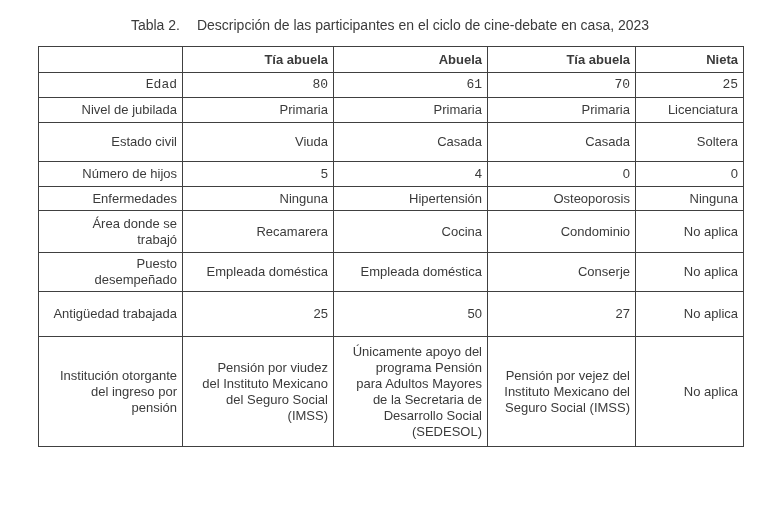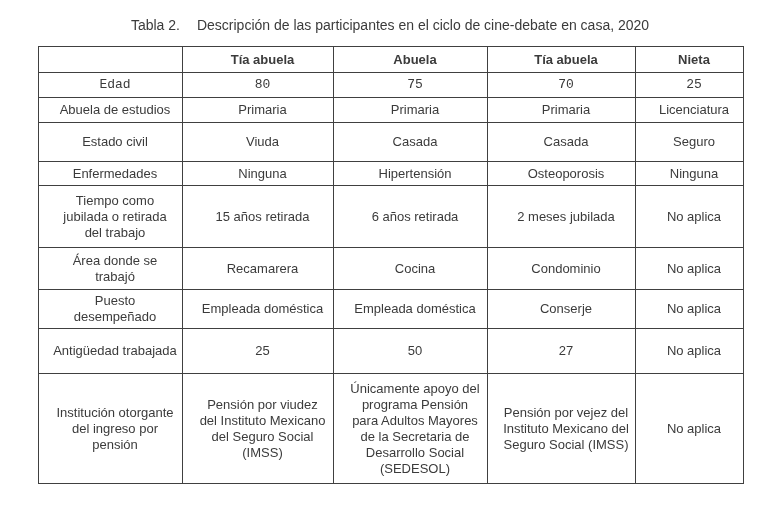--- a/index.html
+++ b/index.html
@@ -35,38 +35,38 @@
     width: 705px;
     margin-left: 38px;
     margin-top: 13px;
     font-size: 13px;
     line-height: 16px;
     color: #3b3b3b;
   }
   table.participants td, table.participants th {
     border: 1px solid #404040;
     padding: 3px 5px 3px 14px;
-    text-align: center;
+    text-align: right;
     vertical-align: middle;
     font-weight: normal;
     overflow: hidden;
   }
   table.participants thead th {
     font-weight: bold;
   }
   table.participants thead tr {
     height: 26px;
   }
 </style>
 </head>
 <body>
 
 <div class="page">
   <div class="caption">
-    <span class="cap-label">Tabla 2.</span><span>Descripción de las participantes en el ciclo de cine-debate en casa, 2020</span>
+    <span class="cap-label">Tabla 2.</span><span>Descripción de las participantes en el ciclo de cine-debate en casa, 2023</span>
   </div>
 
   <table class="participants">
     <colgroup>
       <col style="width:144px">
       <col style="width:151px">
       <col style="width:154px">
       <col style="width:148px">
       <col style="width:108px">
     </colgroup>
@@ -76,51 +76,51 @@
         <th>Tía abuela</th>
         <th>Abuela</th>
         <th>Tía abuela</th>
         <th>Nieta</th>
       </tr>
     </thead>
     <tbody>
         <tr style="height: 25px; font-family: Liberation Mono, monospace;">
           <td>Edad</td>
           <td>80</td>
-          <td>75</td>
+          <td>61</td>
           <td>70</td>
           <td>25</td>
         </tr>
         <tr style="height: 25px;">
-          <td>Abuela de estudios</td>
+          <td>Nivel de jubilada</td>
           <td>Primaria</td>
           <td>Primaria</td>
           <td>Primaria</td>
           <td>Licenciatura</td>
         </tr>
         <tr style="height: 39px;">
           <td>Estado civil</td>
           <td>Viuda</td>
           <td>Casada</td>
           <td>Casada</td>
-          <td>Seguro</td>
+          <td>Soltera</td>
+        </tr>
+        <tr style="height: 25px;">
+          <td>Número de hijos</td>
+          <td>5</td>
+          <td>4</td>
+          <td>0</td>
+          <td>0</td>
         </tr>
         <tr style="height: 24px;">
           <td>Enfermedades</td>
           <td>Ninguna</td>
           <td>Hipertensión</td>
           <td>Osteoporosis</td>
           <td>Ninguna</td>
-        </tr>
-        <tr style="height: 62px;">
-          <td>Tiempo como jubilada o retirada del trabajo</td>
-          <td>15 años retirada</td>
-          <td>6 años retirada</td>
-          <td>2 meses jubilada</td>
-          <td>No aplica</td>
         </tr>
         <tr style="height: 42px;">
           <td>Área donde se trabajó</td>
           <td>Recamarera</td>
           <td>Cocina</td>
           <td>Condominio</td>
           <td>No aplica</td>
         </tr>
         <tr style="height: 21px;">
           <td>Puesto desempeñado</td>

